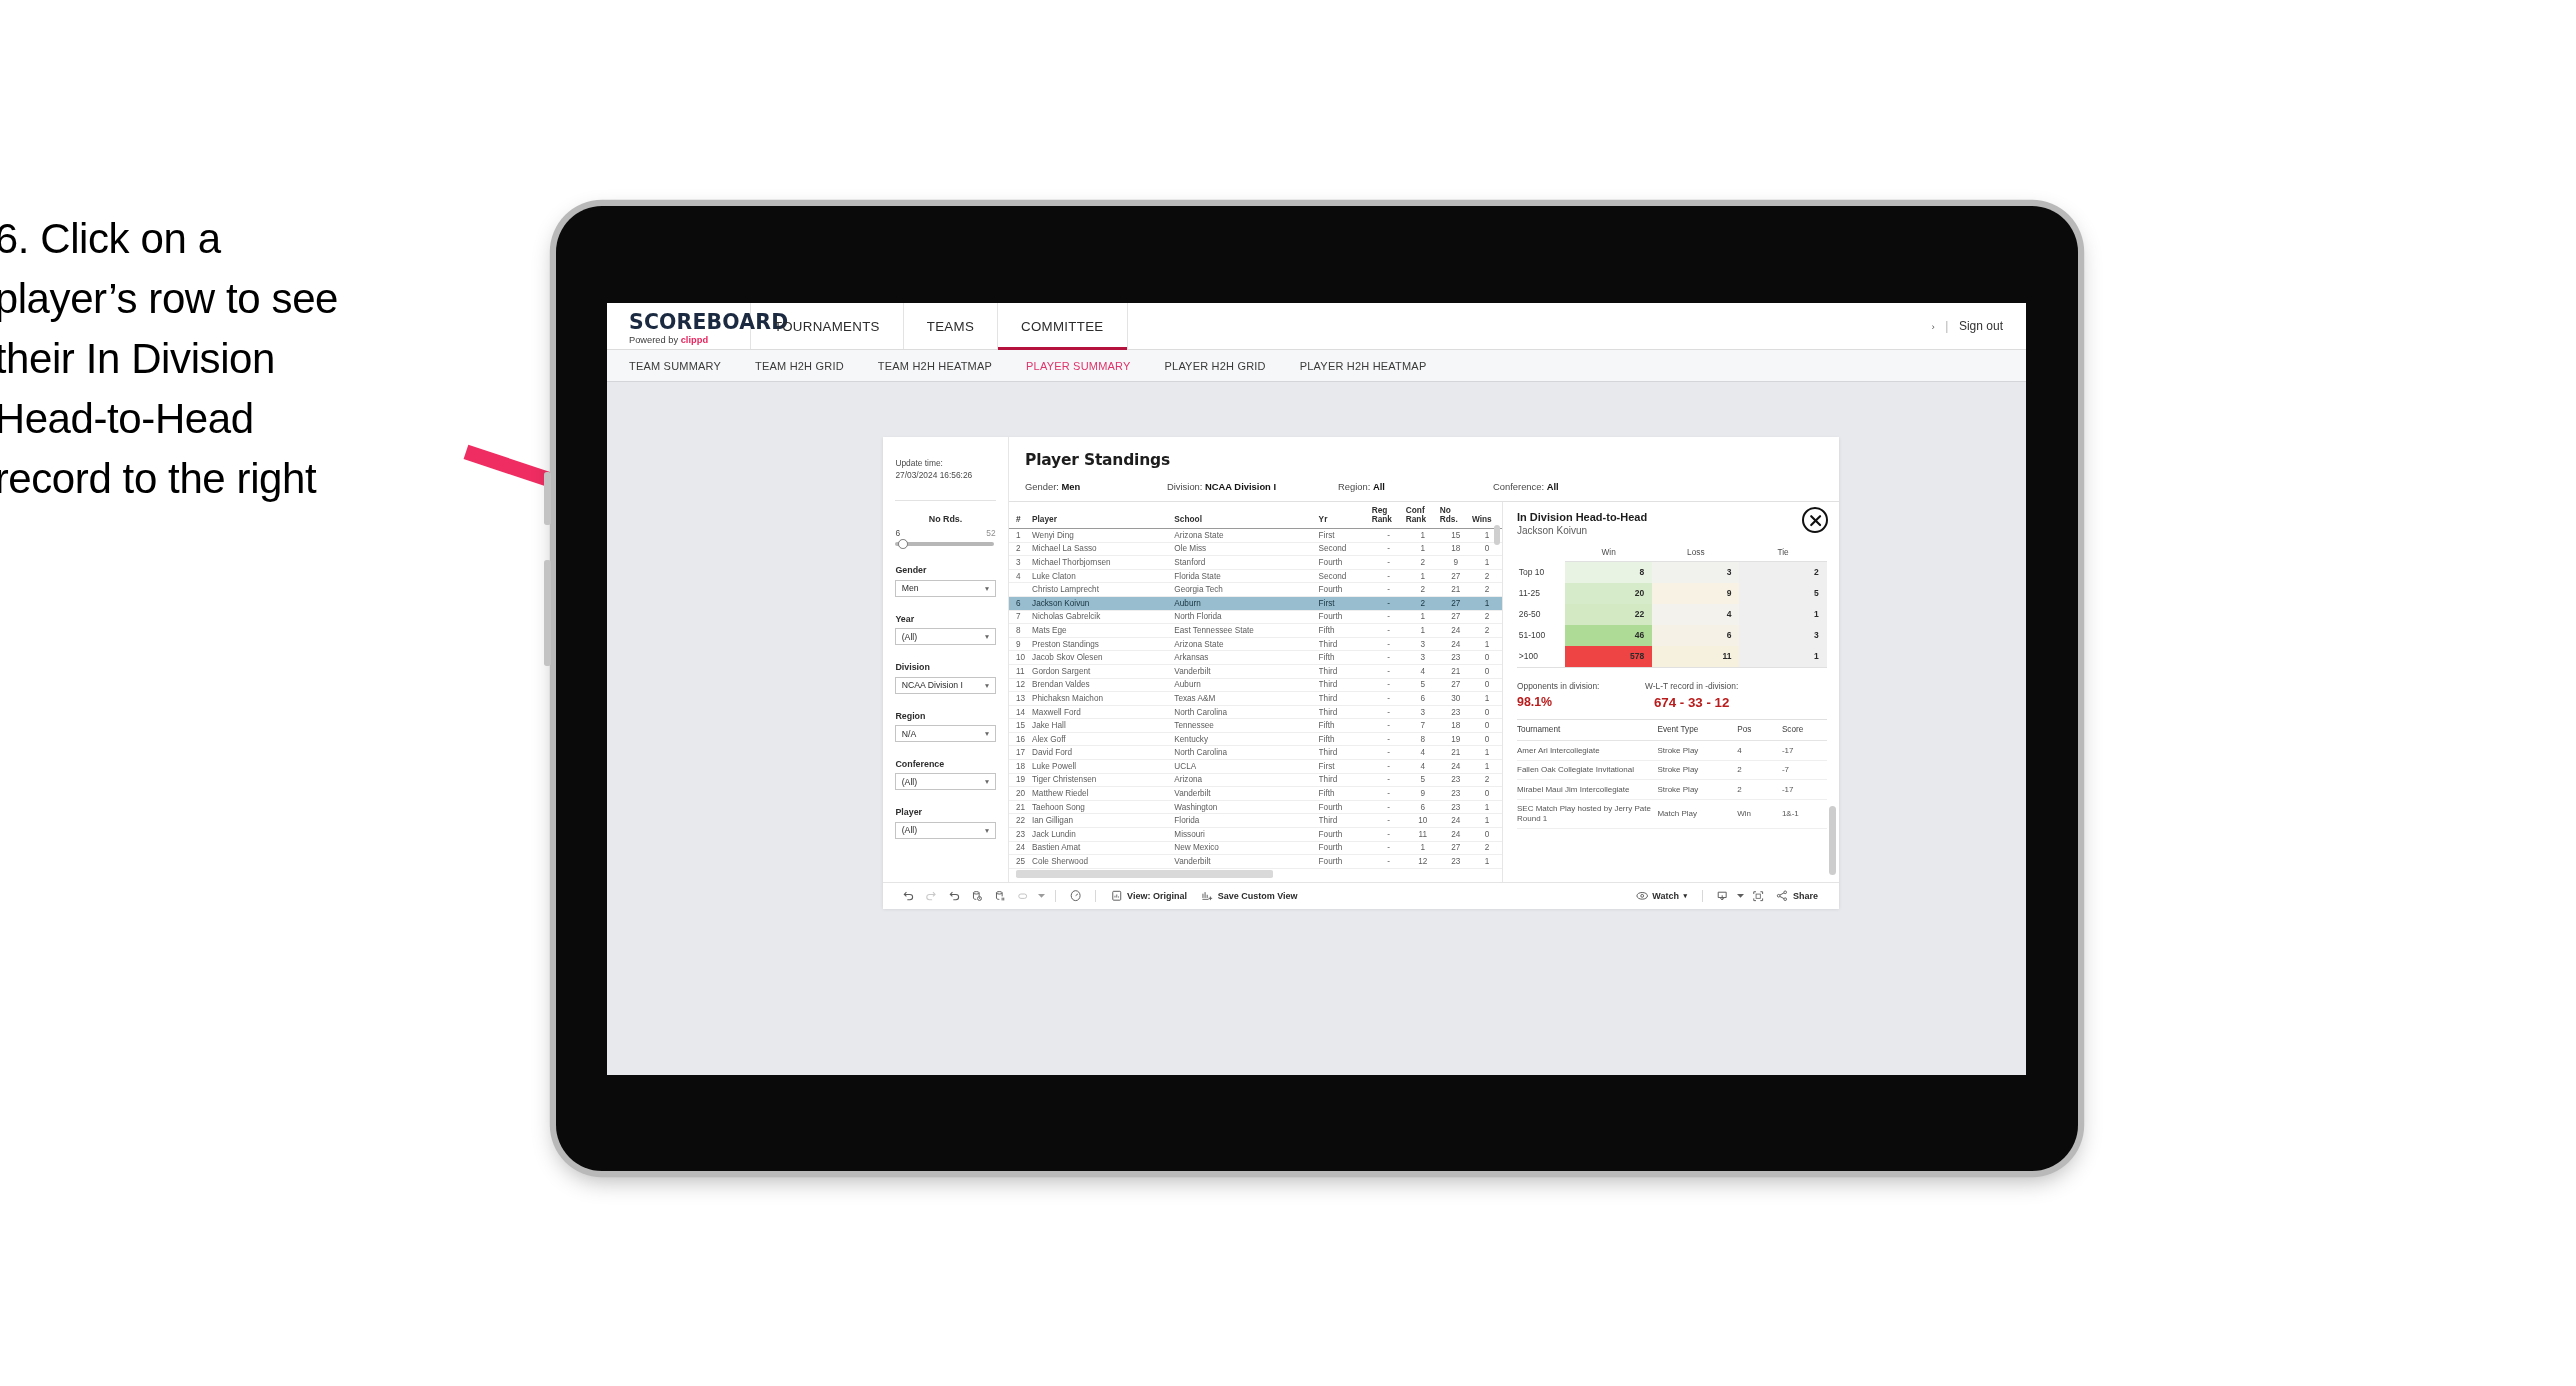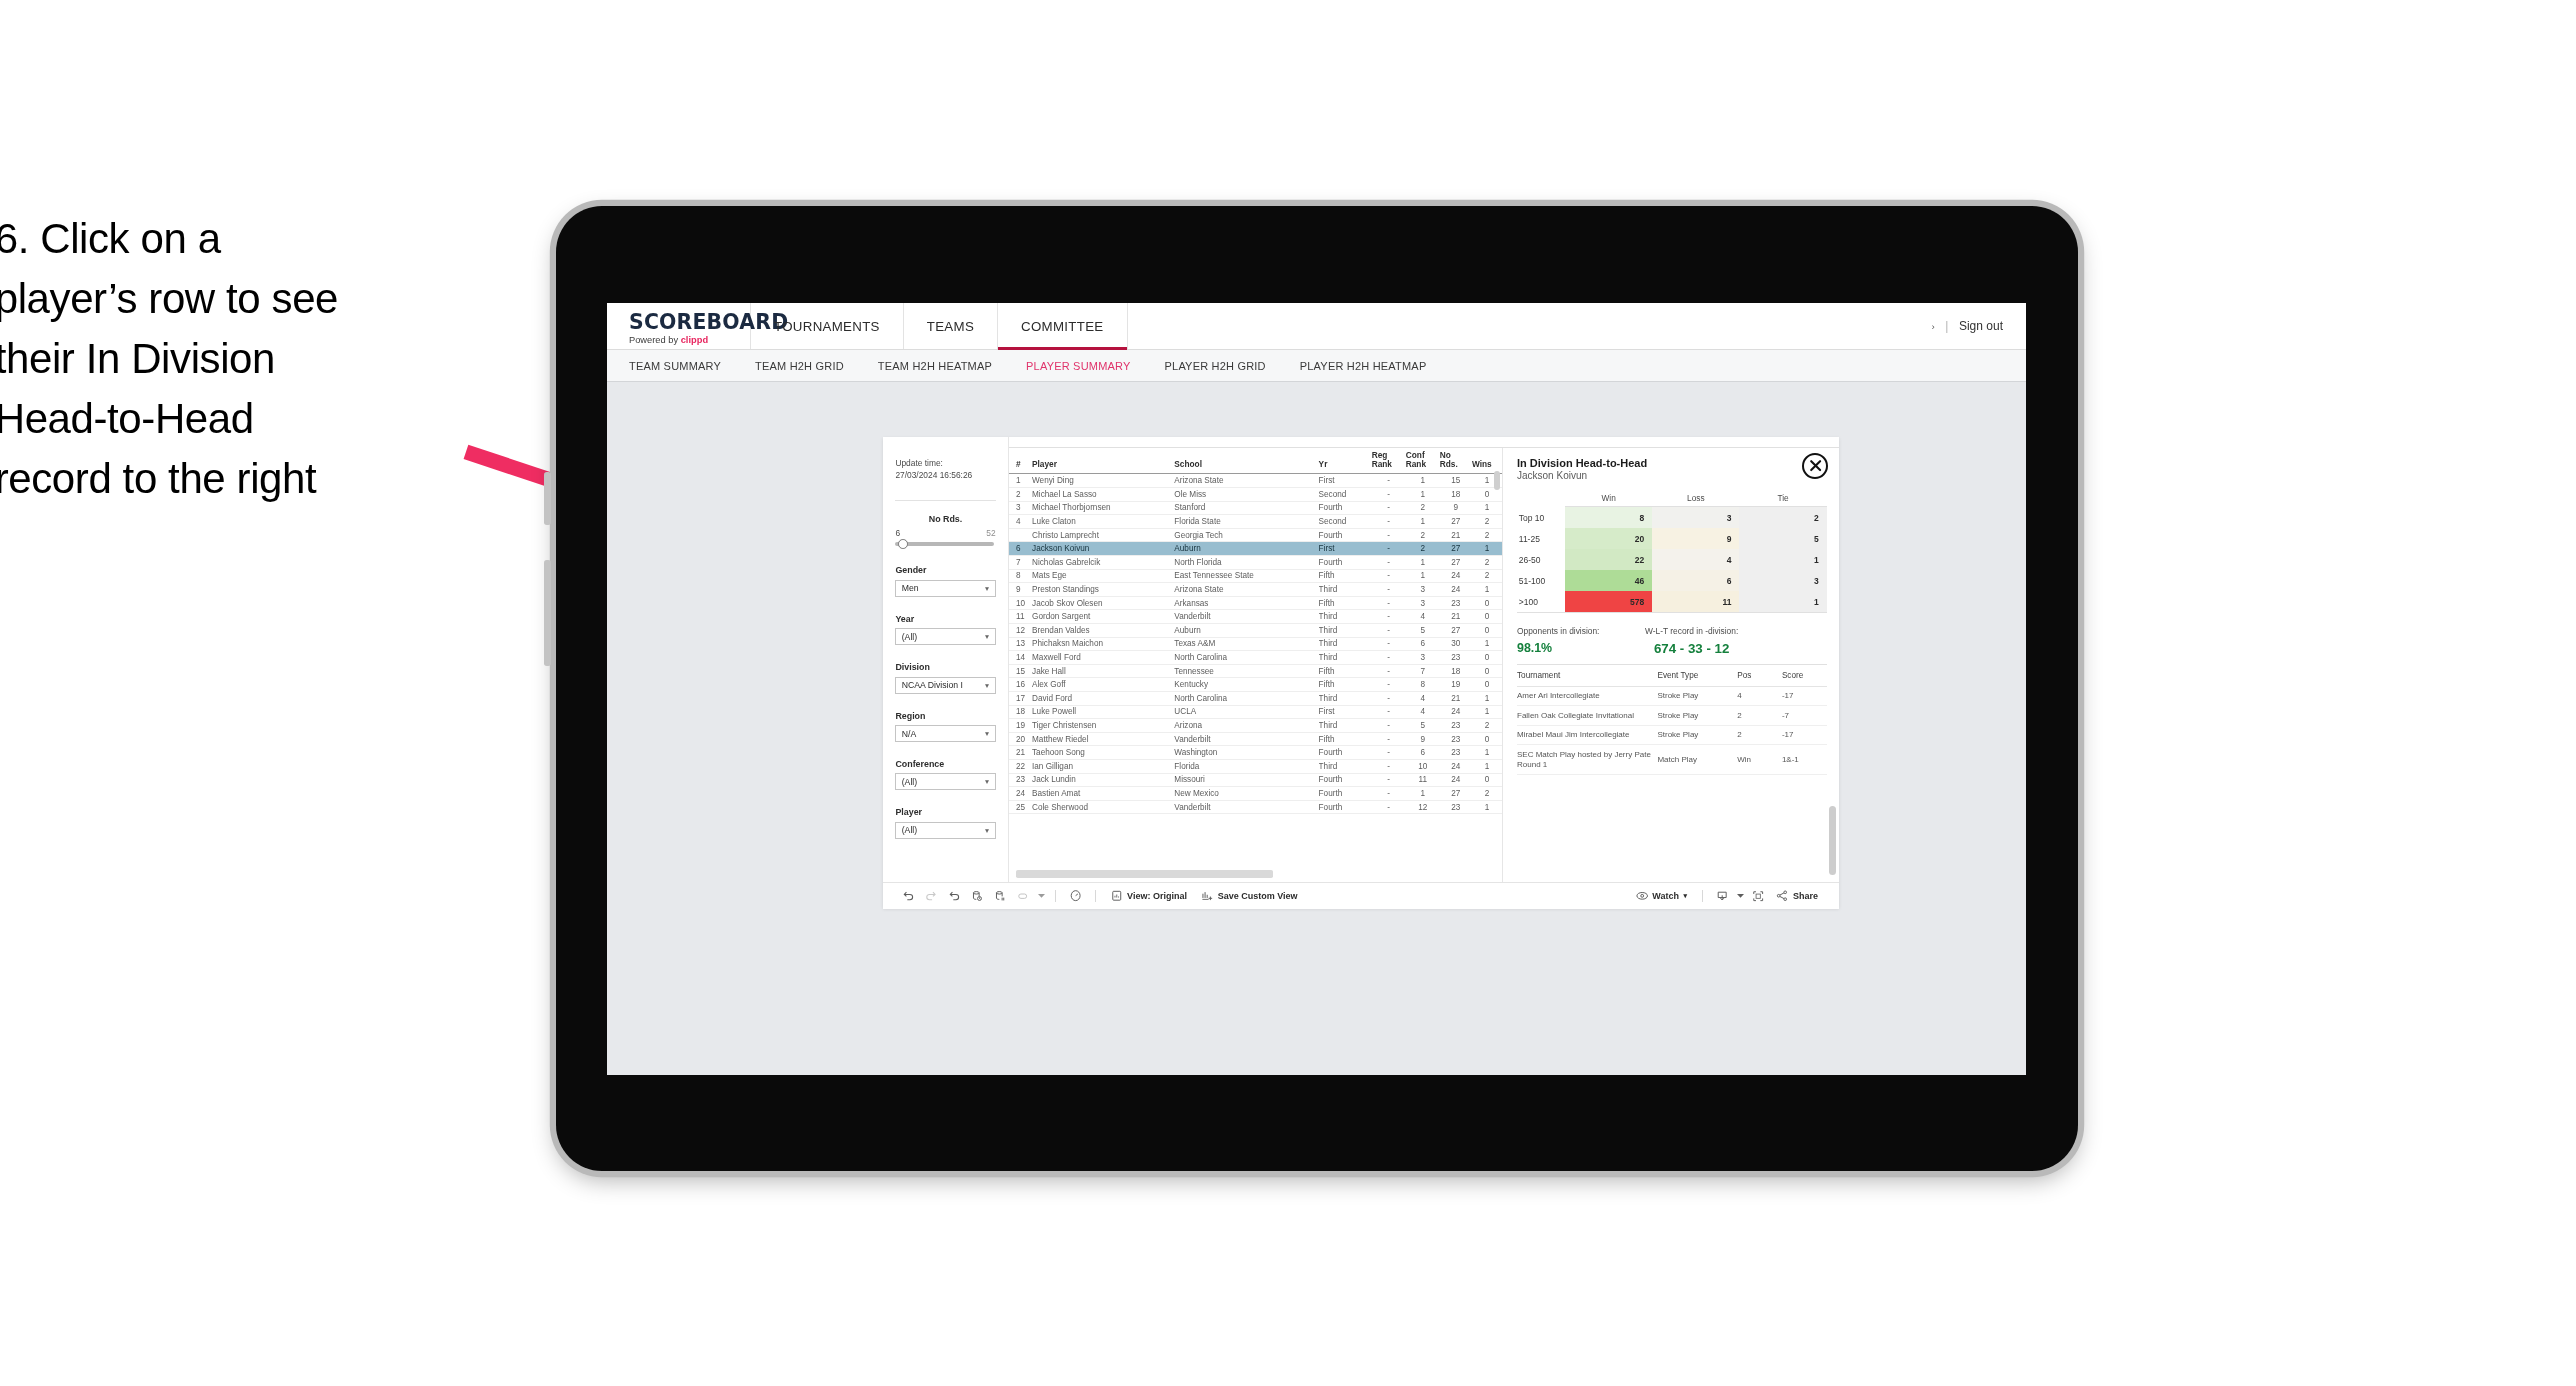--- a/index.html
+++ b/index.html
@@ -207,21 +207,21 @@
   }
   table.hm td.rowlbl {
     text-align: left; color: #3b3b3b; font-weight: 400;
     padding-left: 1.8px; background: #fff !important;
   }
   .hm-foot td { border-top: 0.9px solid #e0e0e0; height: 2.7px; padding: 0 !important; background: #fff !important; }
 
   .sum-row { display: flex; margin-top: 10.6px; }
   .sum-a { width: 128px; }
   .sum-lbl { font-size: 8.4px; color: #4d4d4d; }
-  .sum-val { font-size: 12.4px; font-weight: 700; color: #15803d; margin-top: 4.4px; }
+  .sum-val { font-size: 12.4px; font-weight: 700; color: #b91c1c; margin-top: 4.4px; }
   .sum-val.big { font-size: 13.3px; }
 
   .tour-sep { height: 0.9px; background: #e0e0e0; margin-top: 8.9px; }
   table.tour { width: 100%; border-collapse: collapse; margin-top: 5.3px; table-layout: fixed; }
   table.tour th {
     font-size: 8.2px; font-weight: 400; color: #3d3d3d; text-align: left;
     padding: 0 0 6.2px 0; border-bottom: 0.9px solid #e4e4e4;
   }
   table.tour td {
     font-size: 8px; color: #565656; padding: 4.4px 3.5px 4.4px 0;
@@ -356,20 +356,29 @@
             <div class="sb-field">
               <div class="sb-title">Player</div>
               <div class="select">
                 <span>(All)</span>
                 <span class="arw">▼</span>
               </div>
             </div>
           </div>
 
           <div class="viz">
+            <div class="viz-head">
+              <div class="viz-title">Player Standings</div>
+              <div class="meta-row">
+                <div class="m" style="width:142px"><span>Gender: </span><b>Men</b></div>
+                <div class="m" style="width:171px"><span>Division: </span><b>NCAA Division I</b></div>
+                <div class="m" style="width:155px"><span>Region: </span><b>All</b></div>
+                <div class="m"><span>Conference: </span><b>All</b></div>
+              </div>
+            </div>
 
             <div class="viz-split">
 
               <div class="tbl-wrap">
                 <table class="std">
                   <thead>
                     <tr>
                       <th class="c-num"><span>#</span></th>
                       <th class="c-player"><span>Player</span></th>
                       <th class="c-school"><span>School</span></th>

